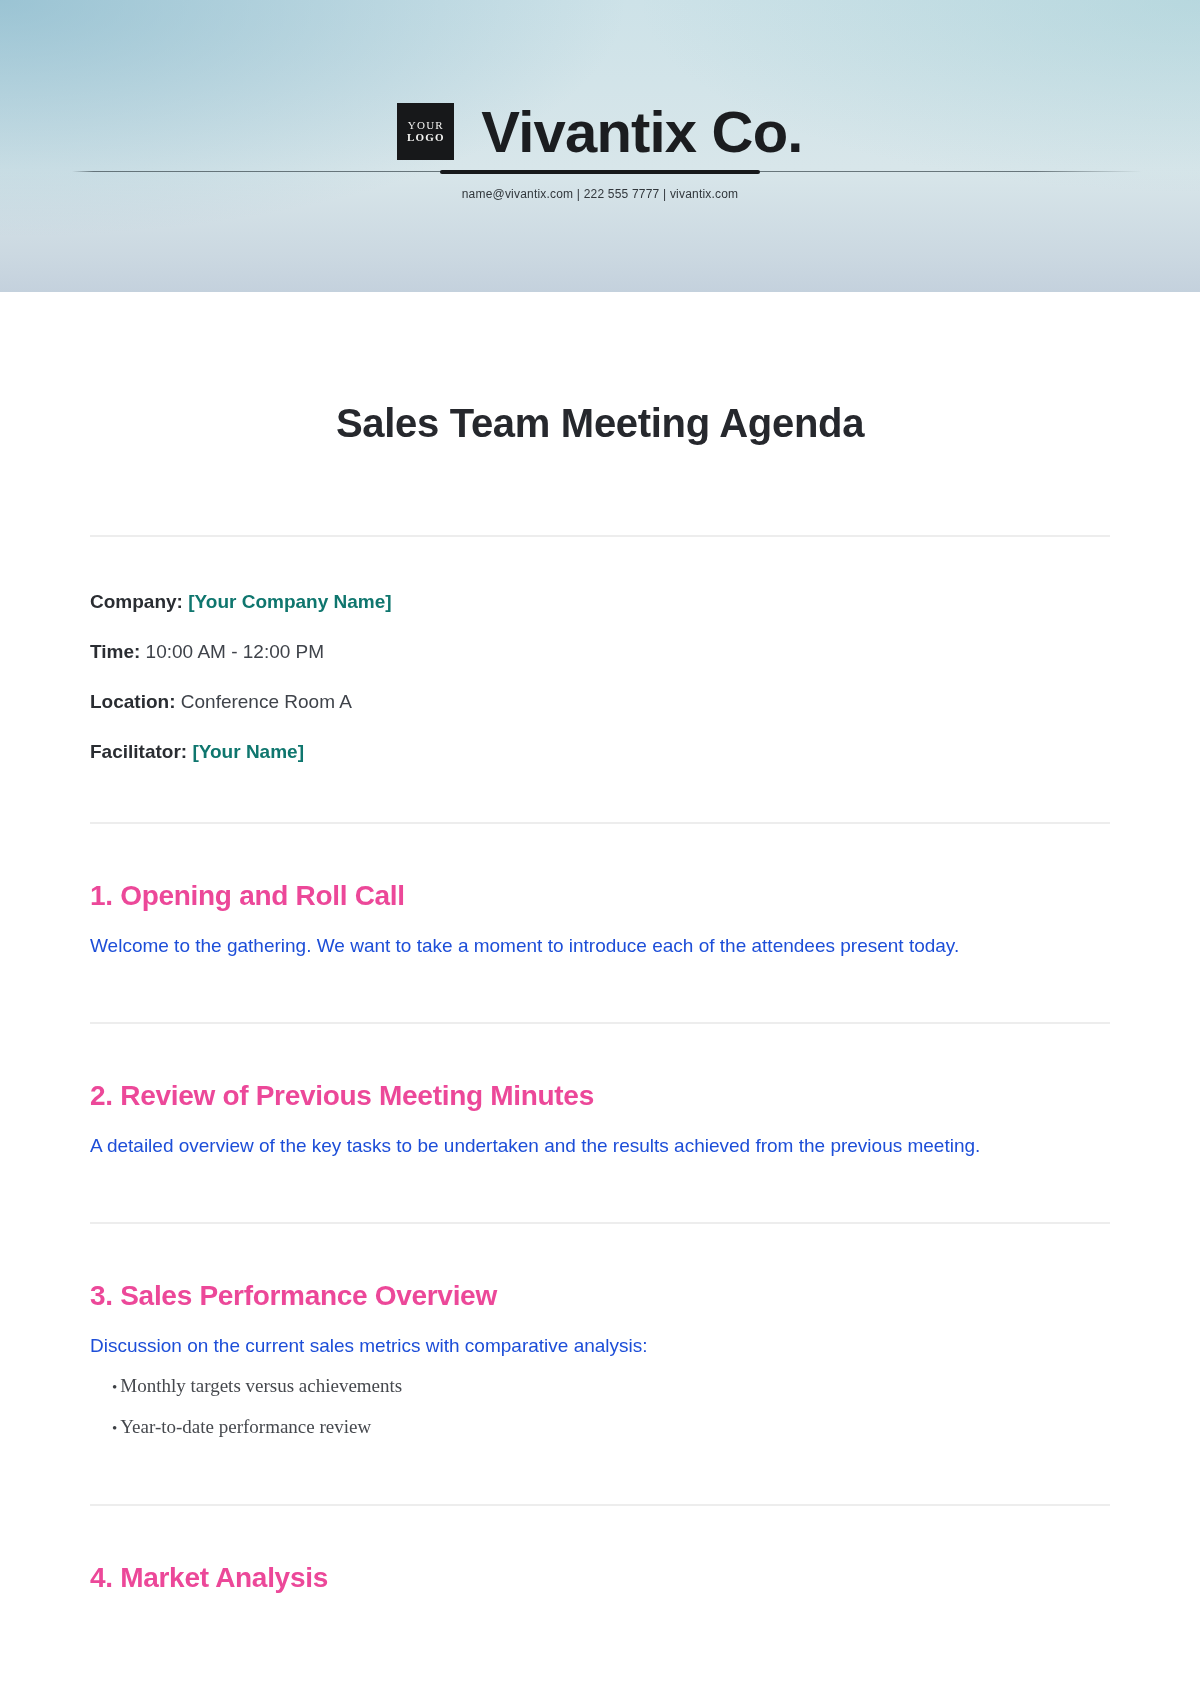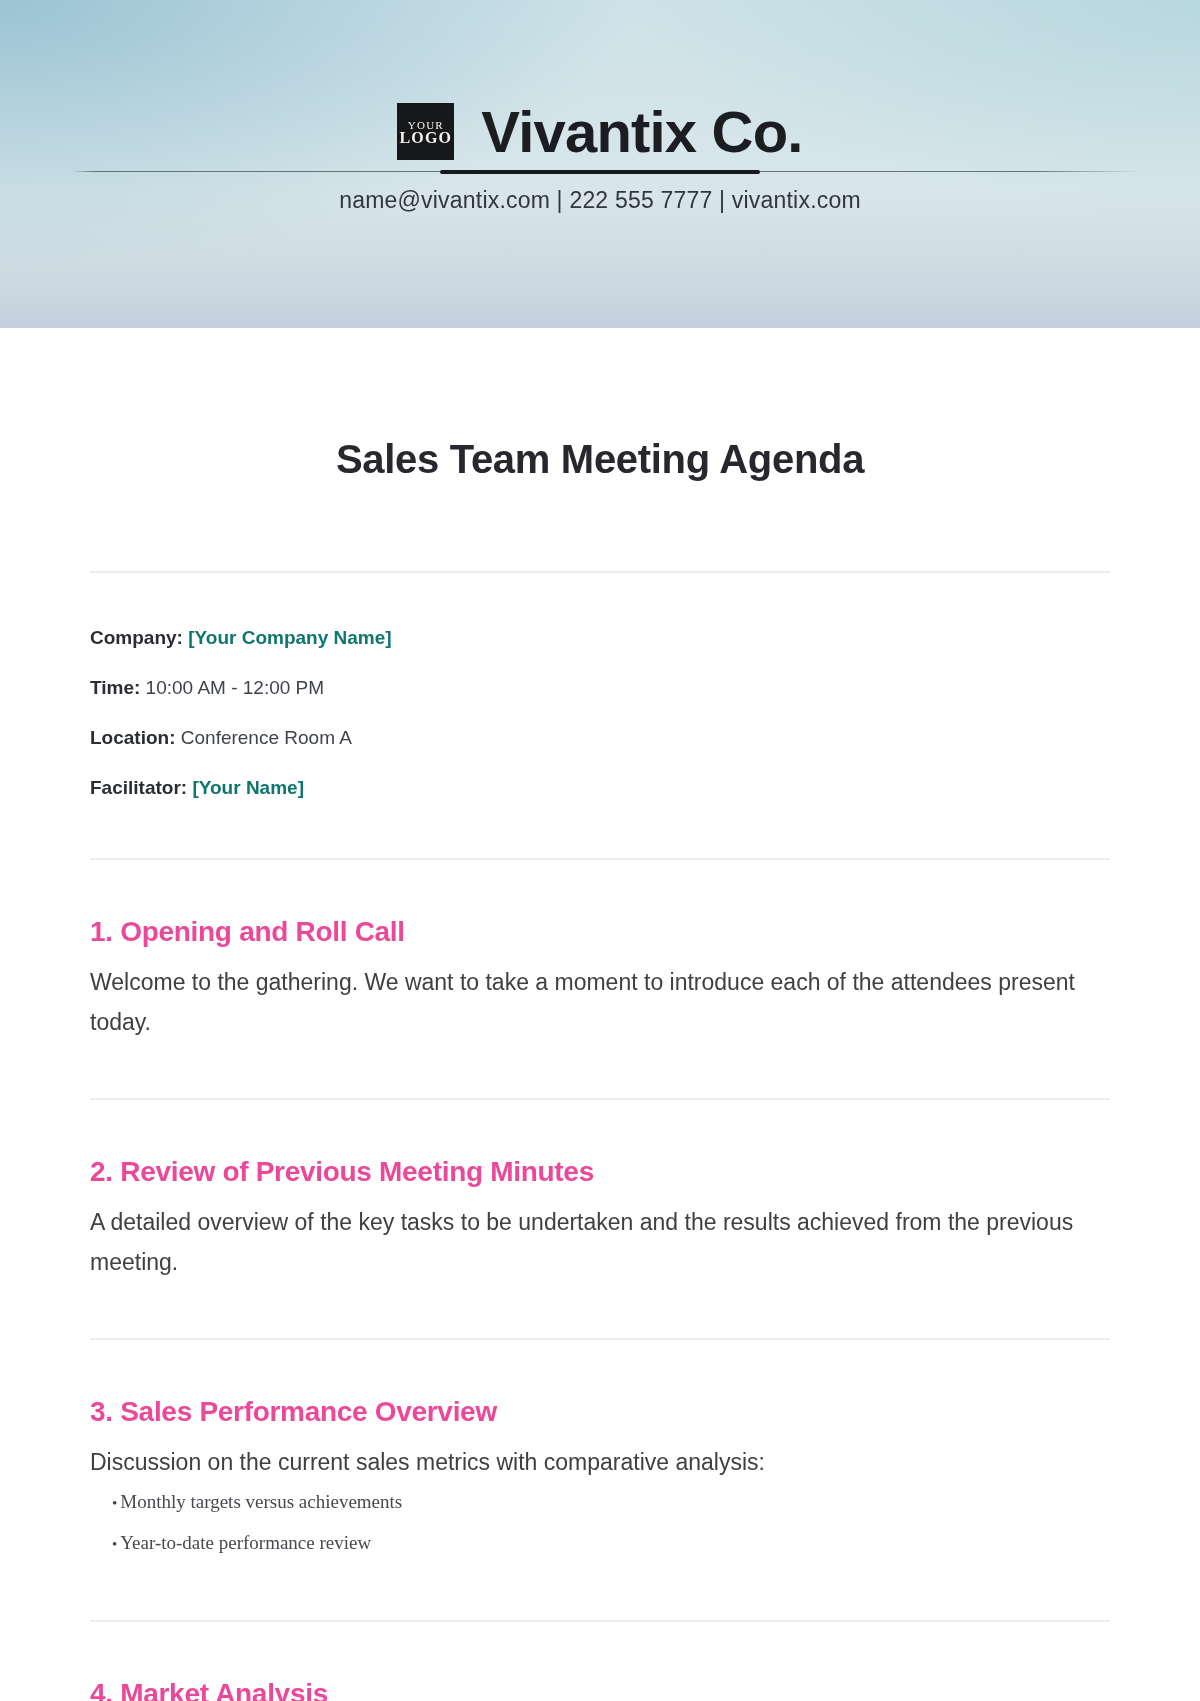--- a/index.html
+++ b/index.html
@@ -7,21 +7,21 @@
   body {
     height: 1701px;
     overflow: hidden;
     font-family: "Liberation Sans", sans-serif;
     color: #46494e;
   }
 
   
   .letterhead {
     position: relative;
-    height: 328px;
+    height: 292px;
     background:
       radial-gradient(90% 140% at 0% 0%, rgba(124,177,199,0.62) 0%, rgba(124,177,199,0) 58%),
       radial-gradient(85% 120% at 100% 0%, rgba(148,199,207,0.38) 0%, rgba(148,199,207,0) 55%),
       linear-gradient(180deg, #cde2e8 0%, #d8e6ea 58%, #cbd8e1 88%, #c4d1dd 100%);
   }
   .brand-row {
     position: absolute;
     top: 98px; left: 0; right: 0;
     display: flex;
     justify-content: center;
@@ -33,21 +33,21 @@
     background: #17181a;
     display: flex;
     flex-direction: column;
     align-items: center;
     justify-content: center;
     font-family: "Liberation Serif", serif;
     color: #f4f4f2;
     text-align: center;
   }
   .logo-box .l1 { font-size: 11px; letter-spacing: 1.2px; line-height: 12px; }
-  .logo-box .l2 { font-size: 16px; font-weight: bold; letter-spacing: 1.2px; line-height: 13px; }
+  .logo-box .l2 { font-size: 11px; font-weight: bold; letter-spacing: 1.2px; line-height: 13px; }
   .brand-name {
     font-size: 58px;
     font-weight: bold;
     color: #1b1d20;
     letter-spacing: -0.8px;
   }
   .head-rule-thin {
     position: absolute;
     top: 171px; left: 72px; width: 1070px; height: 1px;
     background: linear-gradient(90deg, rgba(66,80,86,0) 0%, rgba(66,80,86,0.75) 2%,
@@ -58,21 +58,21 @@
     top: 170px; left: 50%;
     transform: translateX(-50%);
     width: 320px; height: 3.5px;
     background: #17191b;
     border-radius: 2px;
   }
   .contact-line {
     position: absolute;
     top: 187px; left: 0; right: 0;
     text-align: center;
-    font-size: 23px;
+    font-size: 12px;
     color: #31373c;
     letter-spacing: 0.2px;
   }
 
   
   .content { width: 1020px; margin: 0 auto; }
   .doc-title {
     margin-top: 107px;
     text-align: center;
     font-size: 40px;
@@ -93,23 +93,23 @@
   section .sec-heading {
     margin-top: 54px;
     font-size: 28px;
     font-weight: bold;
     color: #ec4899;
     letter-spacing: -0.3px;
     line-height: 36px;
   }
   section .sec-body {
     margin-top: 12px;
-    font-size: 23px;
+    font-size: 19px;
     line-height: 40px;
-    color: #404040;
+    color: #1d4ed8;
     max-width: 1020px;
   }
   section .bullets { margin-top: 0; padding-left: 22px; font-family: Liberation Serif, serif; }
   section .bullet-line { font-size: 19px; line-height: 39px; color: #46494e; }
   section .dot { font-size: 15px; margin-right: 3px; color: #3c3f44; }
   section .sec-pad { height: 56px; }
 </style>
 </head>
 <body>
 

